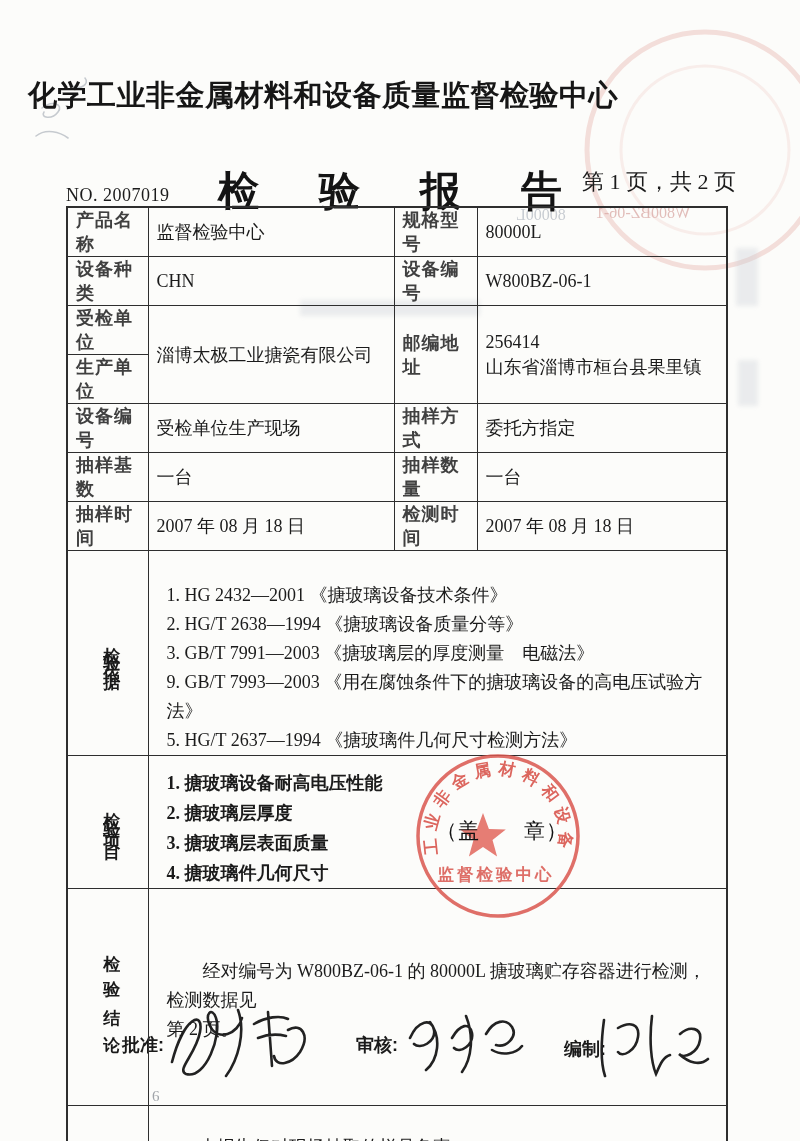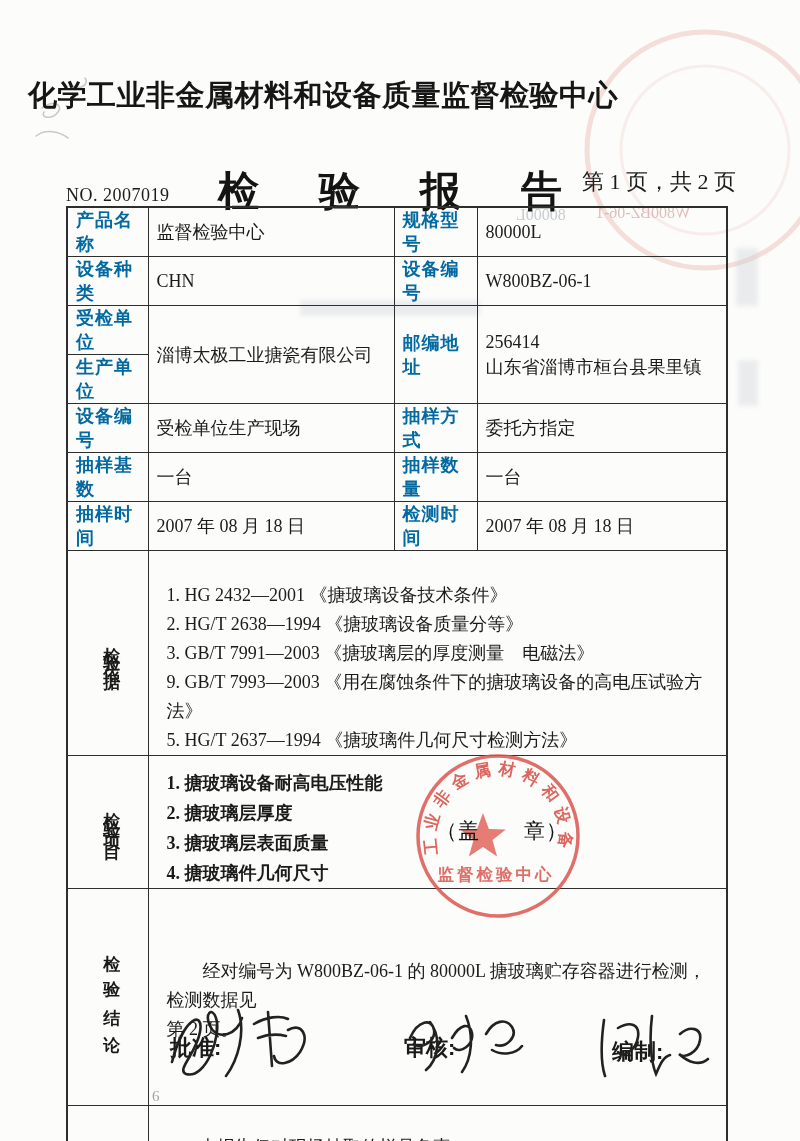--- a/index.html
+++ b/index.html
@@ -30,21 +30,21 @@
     position:absolute; left:66px; top:206px; width:660px;
     border-collapse:collapse; table-layout:fixed;
     border:2px solid #2e2e2e;
   }
   table.report td{
     border:1px solid #2e2e2e; padding:0 0 0 8px; vertical-align:middle;
     font-size:18px; overflow:hidden;
   }
   td.lbl{
     font-family:"Liberation Sans", sans-serif; font-weight:bold;
-    font-size:17px; letter-spacing:1px; padding-left:7px; color:#0369a1;
+    font-size:17px; letter-spacing:1px; padding-left:7px; color:#404040;
   }
   td.vlbl{
     text-align:center; padding:0; vertical-align:middle;
   }
   .v-text{
     display:inline-block; writing-mode:vertical-lr; text-orientation:upright;
     font-family:"Liberation Sans", sans-serif; font-weight:bold;
     font-size:17px; color:#1a1a1a;
   }
   .sp8{letter-spacing:9px;} .sp10{letter-spacing:11px;}
@@ -62,21 +62,21 @@
     position:absolute; left:436px; top:817px; z-index:4;
     font-size:21px; letter-spacing:1px; color:#111;
   }
   .seal-date{
     position:absolute; left:420px; top:869px; z-index:4;
     font-size:20px; letter-spacing:1.5px; color:#111;
   }
   
   .sig-label{
     position:absolute; font-family:"Liberation Sans", sans-serif;
-    font-weight:bold; font-size:22px; color:#1a1a1a;margin-left:48px;
+    font-weight:bold; font-size:18px; color:#1a1a1a;
   }
   .sig-svg{position:absolute;}
   
   .bleed-text{
     position:absolute; transform:scaleX(-1); color:#b6bcc4; opacity:.75;
     font-size:16px; z-index:1; white-space:nowrap;
   }
   .bleed-ring{position:absolute; z-index:0; opacity:.30;}
   .bleed-box{position:absolute; background:#c9ced6; opacity:.35; filter:blur(2px); z-index:0;}
   .pencil{position:absolute; color:#8a8f96; opacity:.8; font-size:15px;}

